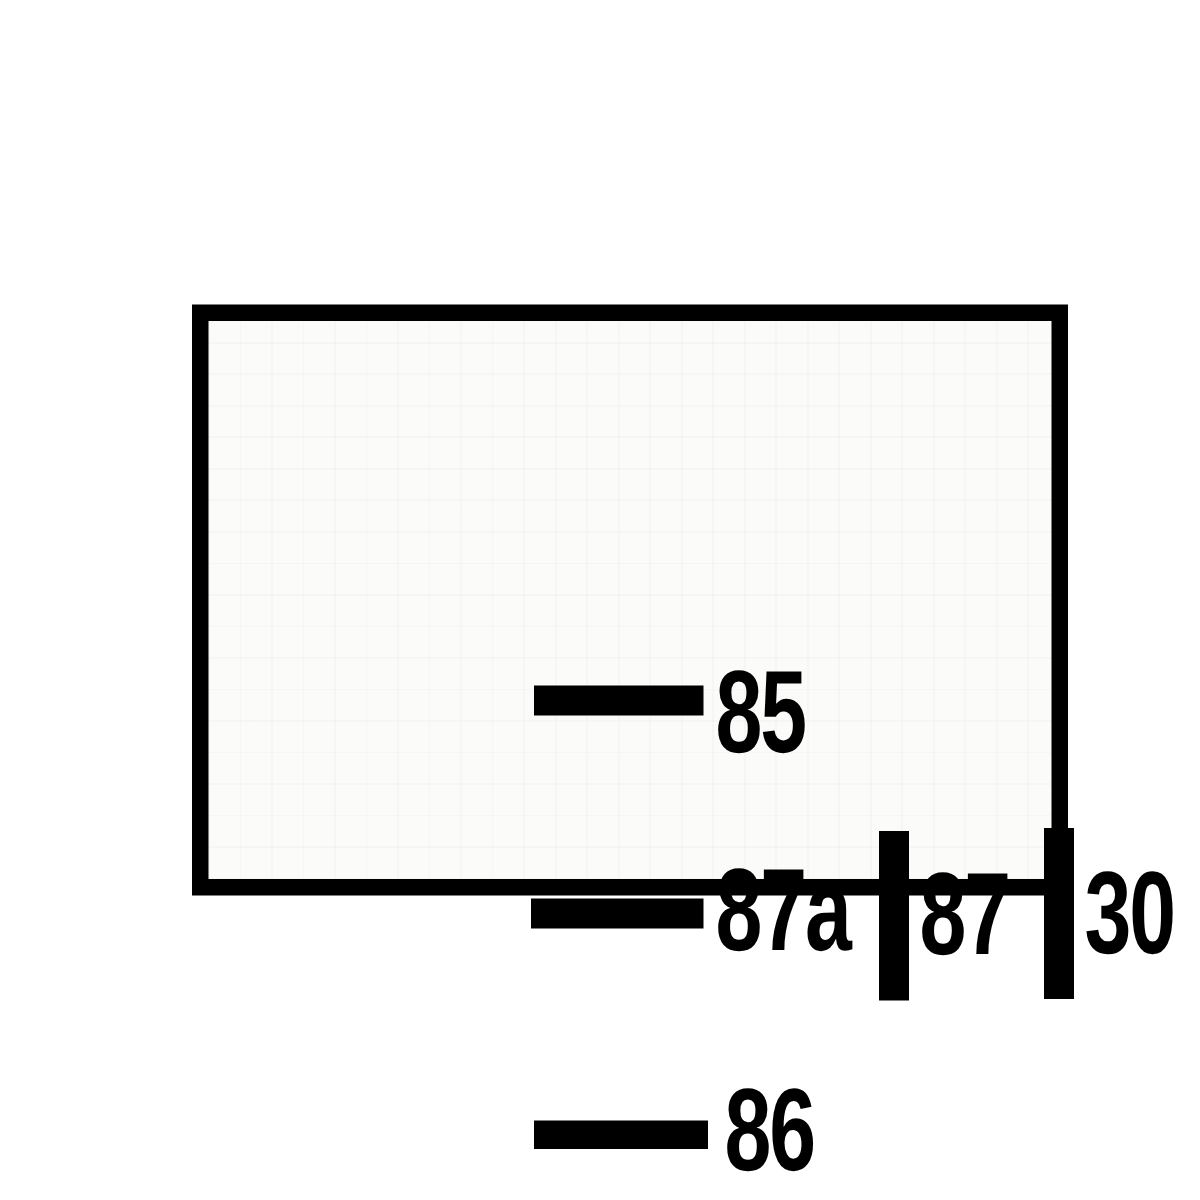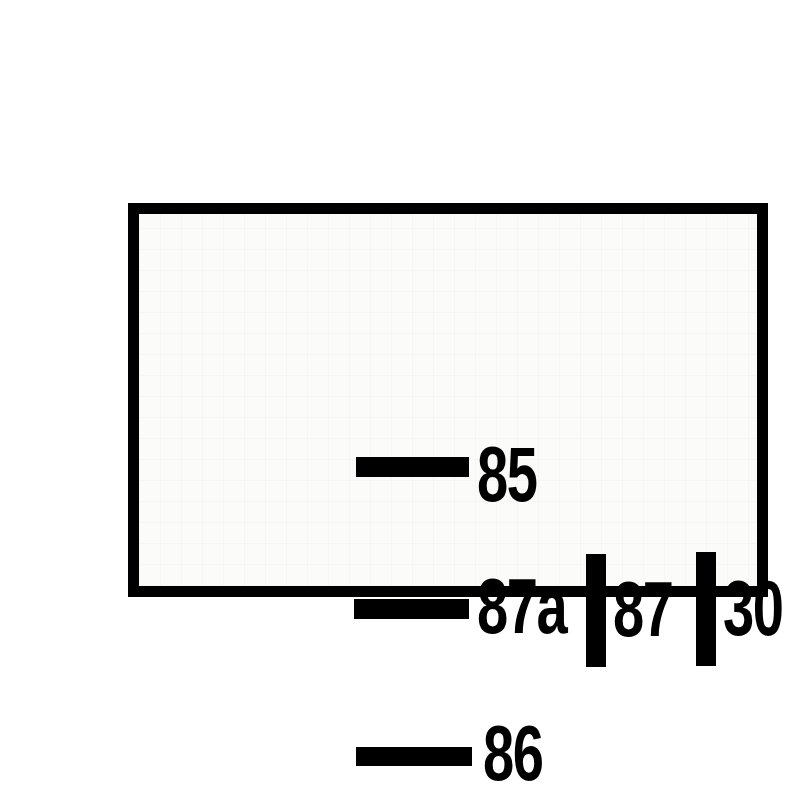--- a/index.html
+++ b/index.html
@@ -12,21 +12,21 @@
     width: 800px;
     height: 800px;
     background: #ffffff;
     overflow: hidden;
     font-family: "Liberation Sans", sans-serif;
   }
   .panel {
     position: absolute;
     left: 128px;
     top: 203px;
-    width: 640px;
+    width: 584px;
     height: 394px;
     box-sizing: border-box;
     border: 11px solid #000000;
     background-color: #fbfbfa;
     
     background-image:
       repeating-linear-gradient(0deg, rgba(0,0,0,0.018) 0px, rgba(0,0,0,0.018) 1px, transparent 1px, transparent 21px),
       repeating-linear-gradient(90deg, rgba(0,0,0,0.018) 0px, rgba(0,0,0,0.018) 1px, transparent 1px, transparent 21px);
   }
   .bar {

